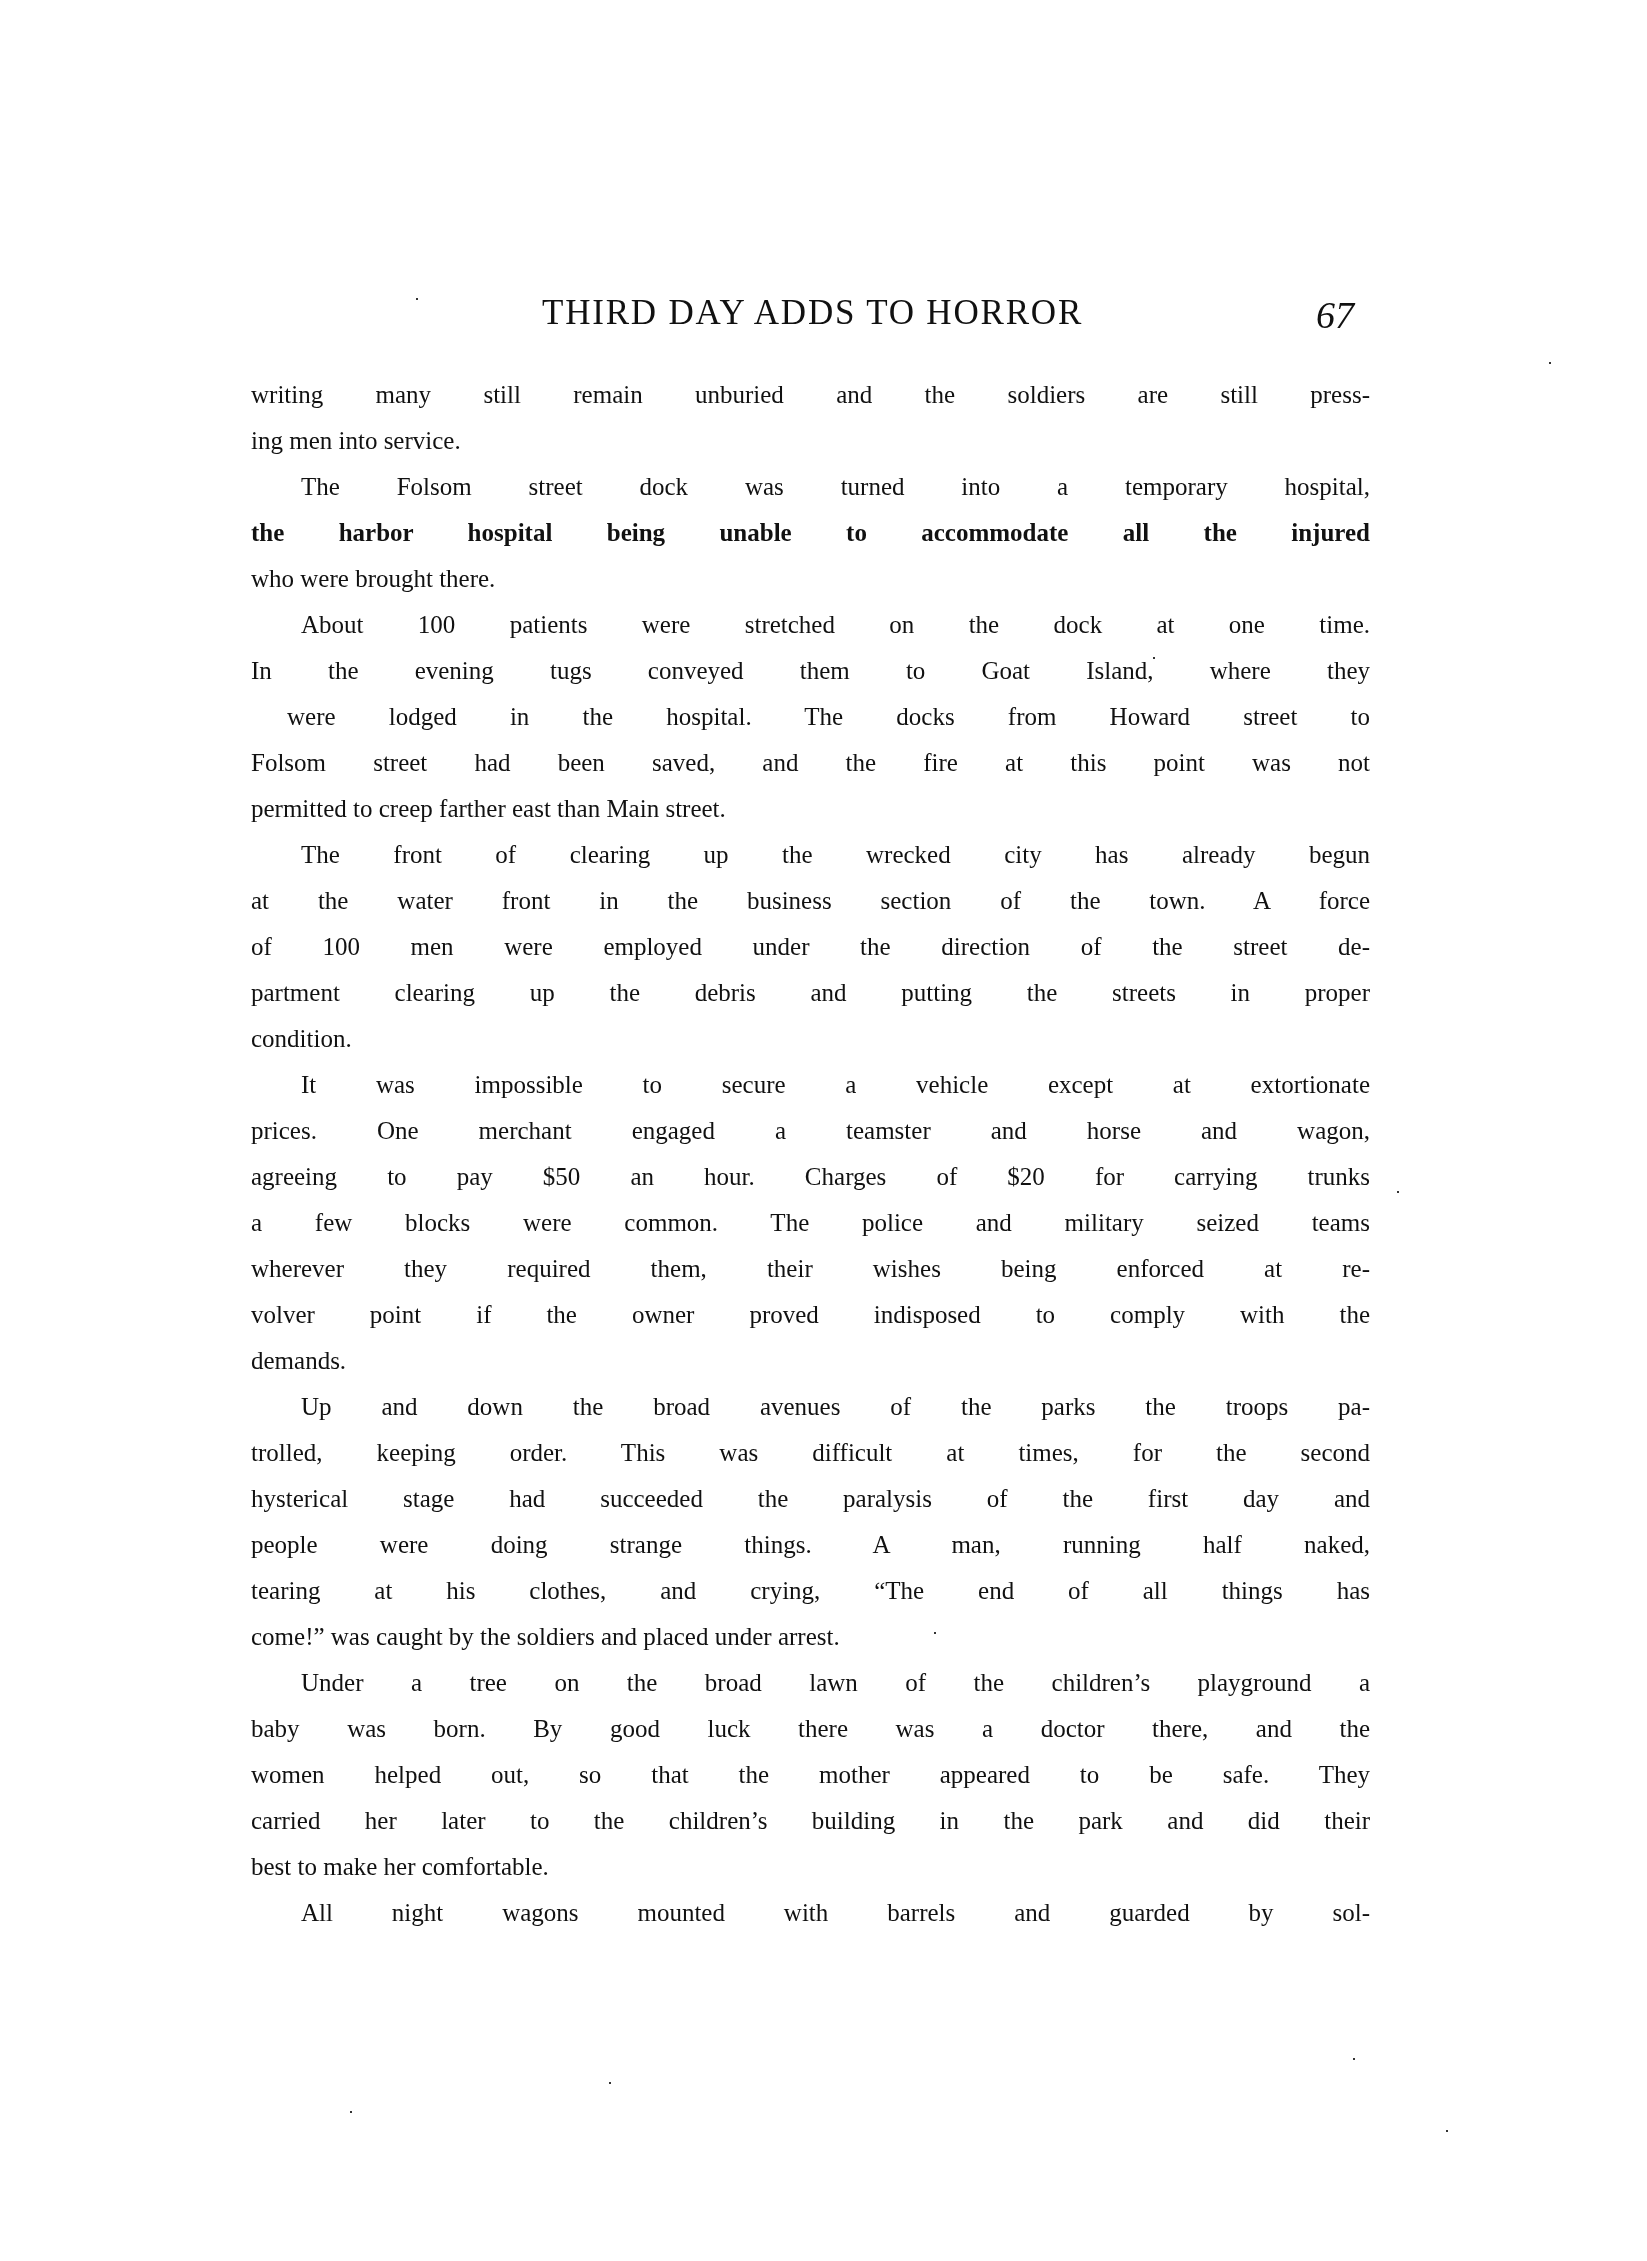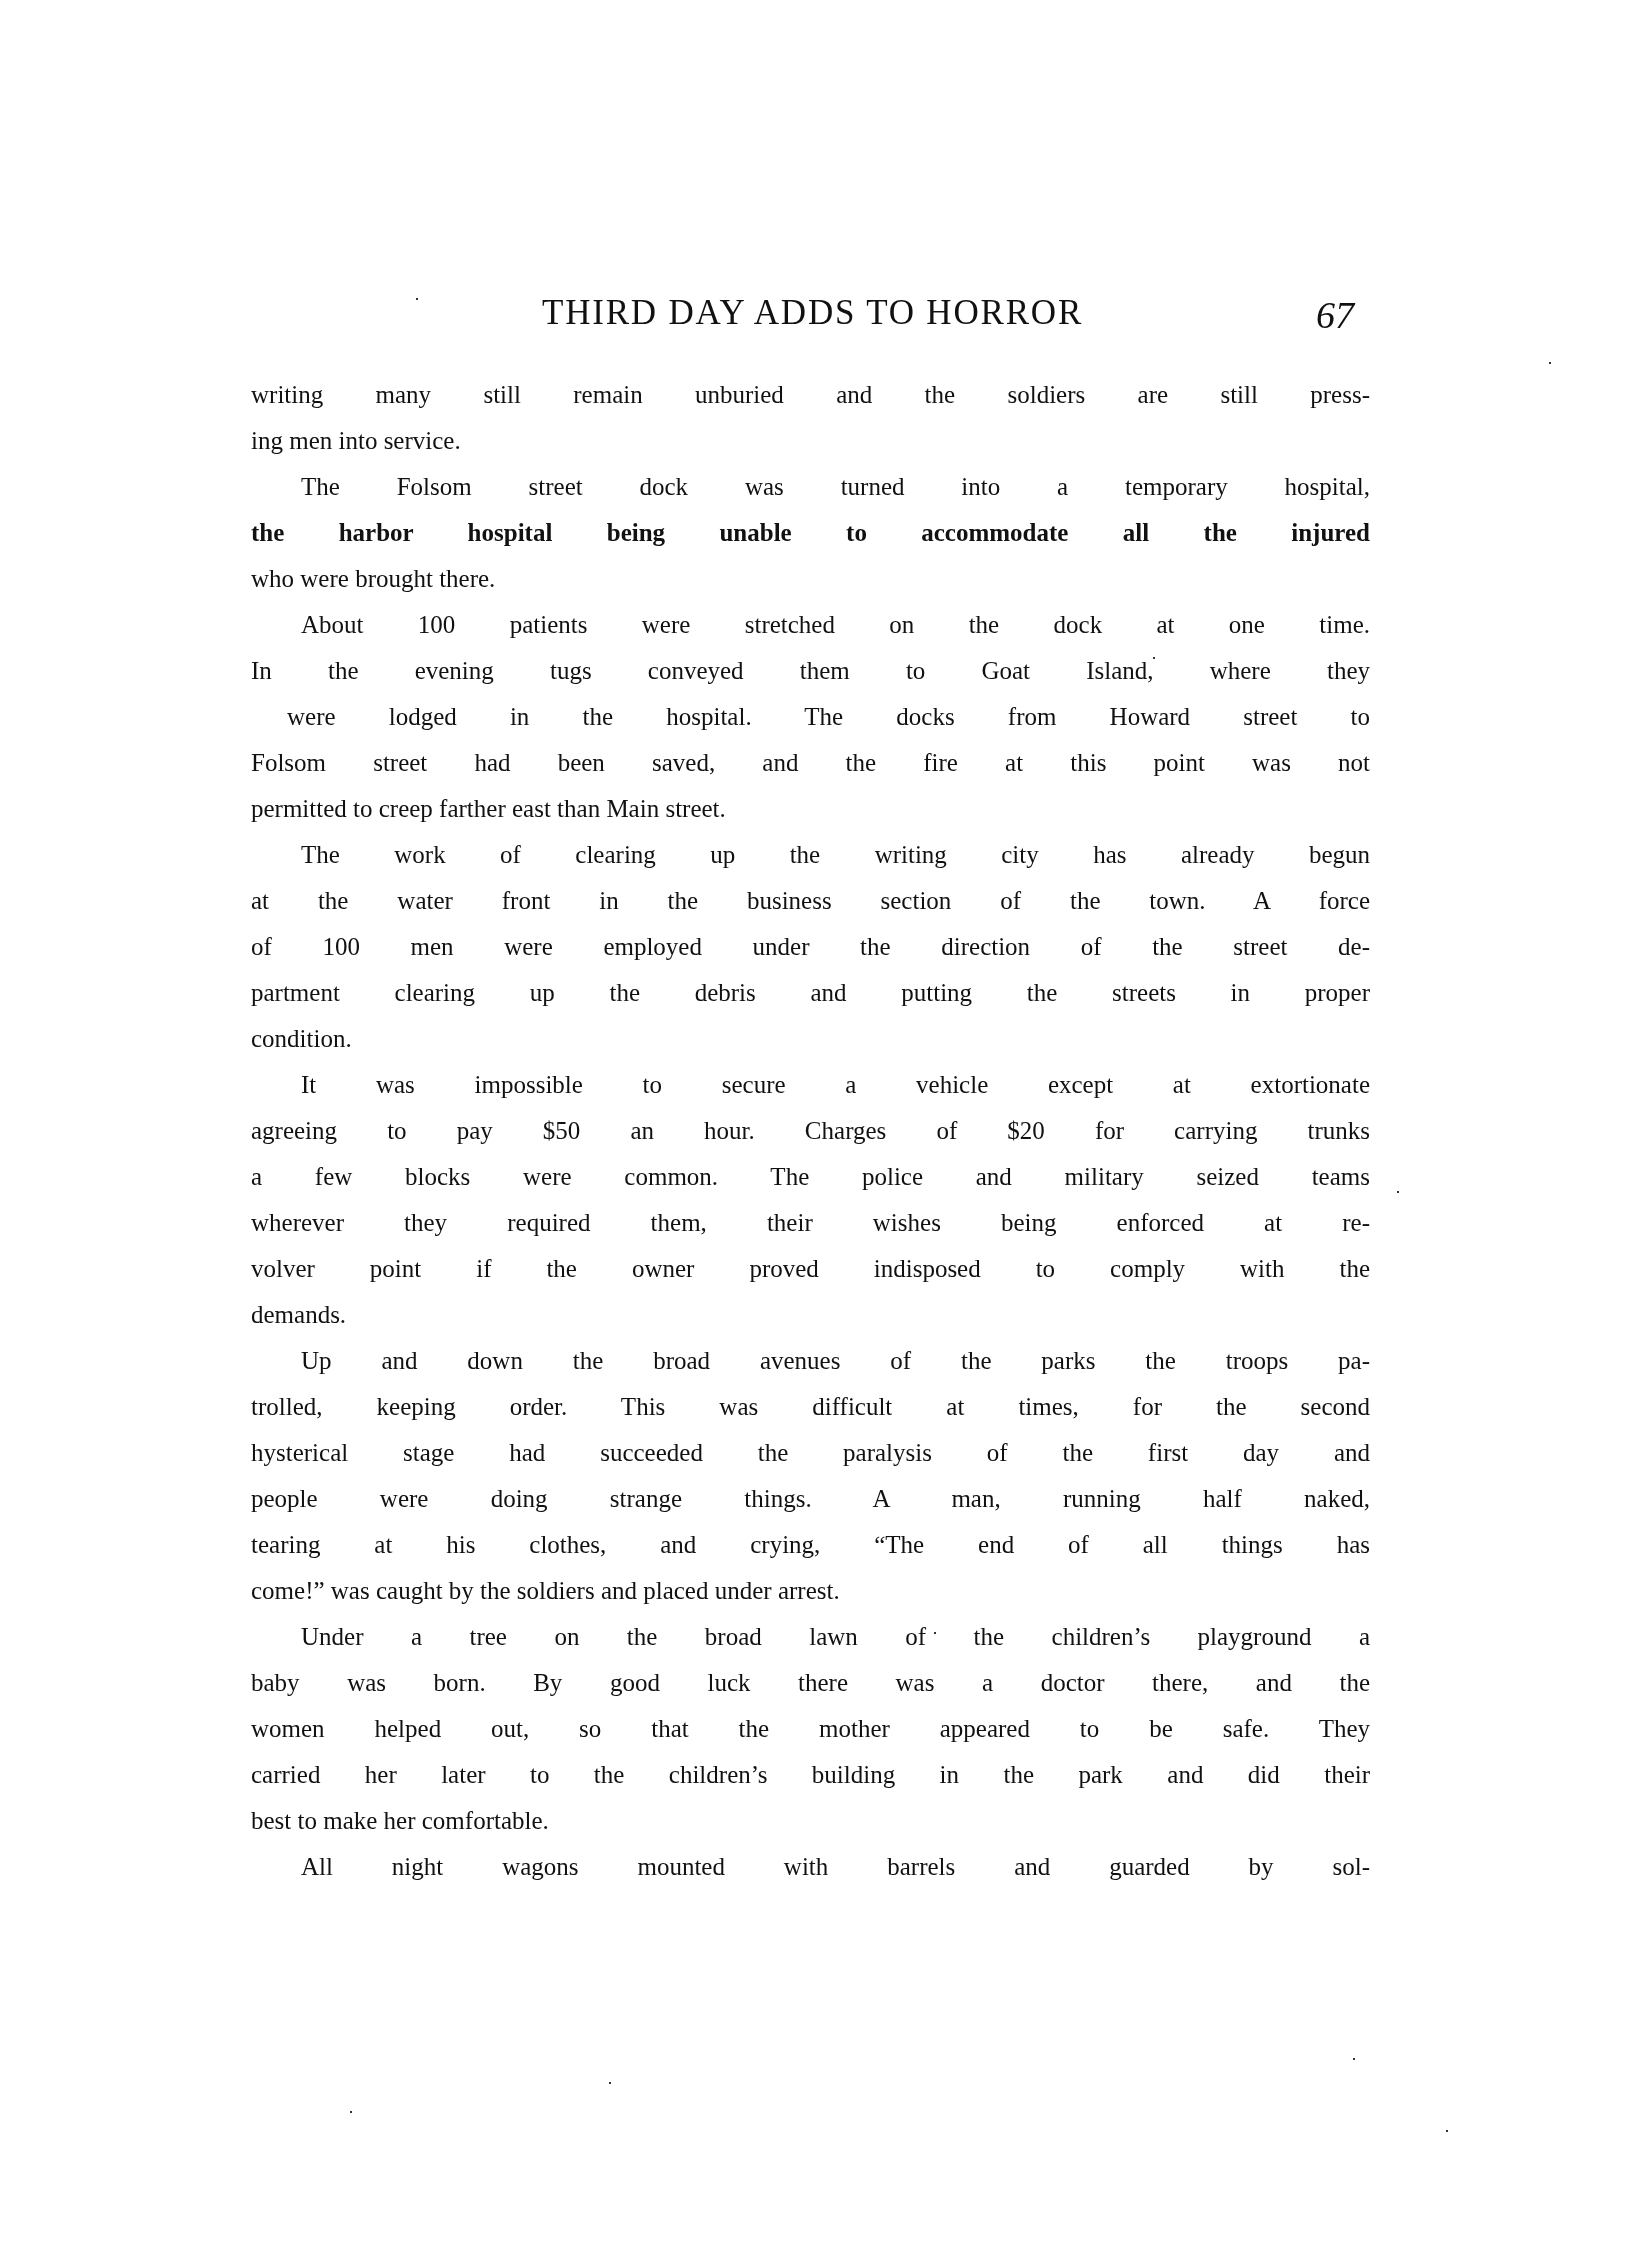--- a/index.html
+++ b/index.html
@@ -83,26 +83,27 @@
     <span class="line"><span style="white-space: nowrap; word-spacing: 0px;">writing many still remain unburied and the soldiers are still press-</span></span>
     <span class="line last">ing men into service.</span>
     <span class="line indent"><span style="white-space: nowrap; word-spacing: 0px;">The Folsom street dock was turned into a temporary hospital,</span></span>
     <span class="line"><span style="white-space: nowrap; word-spacing: 0px; font-weight: bold;">the harbor hospital being unable to accommodate all the injured</span></span>
     <span class="line last">who were brought there.</span>
     <span class="line indent"><span style="white-space: nowrap; word-spacing: 0px;">About 100 patients were stretched on the dock at one time.</span></span>
     <span class="line"><span style="white-space: nowrap; word-spacing: 0px;">In the evening tugs conveyed them to Goat Island, where they</span></span>
     <span class="line"><span style="white-space: nowrap; word-spacing: 0px; margin-left: 36px;">were lodged in the hospital.  The docks from Howard street to</span></span>
     <span class="line"><span style="white-space: nowrap; word-spacing: 0px;">Folsom street had been saved, and the fire at this point was not</span></span>
     <span class="line last">permitted to creep farther east than Main street.</span>
-    <span class="line indent"><span style="white-space: nowrap; word-spacing: 0px;">The work of clearing up the writing city has already begun</span></span>
+    <span class="line indent"><span style="white-space: nowrap; word-spacing: 0px;">The front of clearing up the wrecked city has already begun</span></span>
     <span class="line"><span style="white-space: nowrap; word-spacing: 0px;">at the water front in the business section of the town.  A force</span></span>
     <span class="line"><span style="white-space: nowrap; word-spacing: 0px;">of 100 men were employed under the direction of the street de-</span></span>
     <span class="line"><span style="white-space: nowrap; word-spacing: 0px;">partment clearing up the debris and putting the streets in proper</span></span>
     <span class="line last">condition.</span>
     <span class="line indent"><span style="white-space: nowrap; word-spacing: 0px;">It was impossible to secure a vehicle except at extortionate</span></span>
+    <span class="line"><span style="white-space: nowrap; word-spacing: 0px;">prices.  One merchant engaged a teamster and horse and wagon,</span></span>
     <span class="line"><span style="white-space: nowrap; word-spacing: 0px;">agreeing to pay $50 an hour.  Charges of $20 for carrying trunks</span></span>
     <span class="line"><span style="white-space: nowrap; word-spacing: 0px;">a few blocks were common.  The police and military seized teams</span></span>
     <span class="line"><span style="white-space: nowrap; word-spacing: 0px;">wherever they required them, their wishes being enforced at re-</span></span>
     <span class="line"><span style="white-space: nowrap; word-spacing: 0px;">volver point if the owner proved indisposed to comply with the</span></span>
     <span class="line last">demands.</span>
     <span class="line indent"><span style="white-space: nowrap; word-spacing: 0px; margin-top: 40px;">Up and down the broad avenues of the parks the troops pa-</span></span>
     <span class="line"><span style="white-space: nowrap; word-spacing: 0px;">trolled, keeping order.  This was difficult at times, for the second</span></span>
     <span class="line"><span style="white-space: nowrap; word-spacing: 0px;">hysterical stage had succeeded the paralysis of the first day and</span></span>
     <span class="line"><span style="white-space: nowrap; word-spacing: 0px;">people were doing strange things.  A man, running half naked,</span></span>
     <span class="line"><span style="white-space: nowrap; word-spacing: 0px;">tearing at his clothes, and crying, “The end of all things has</span></span>

